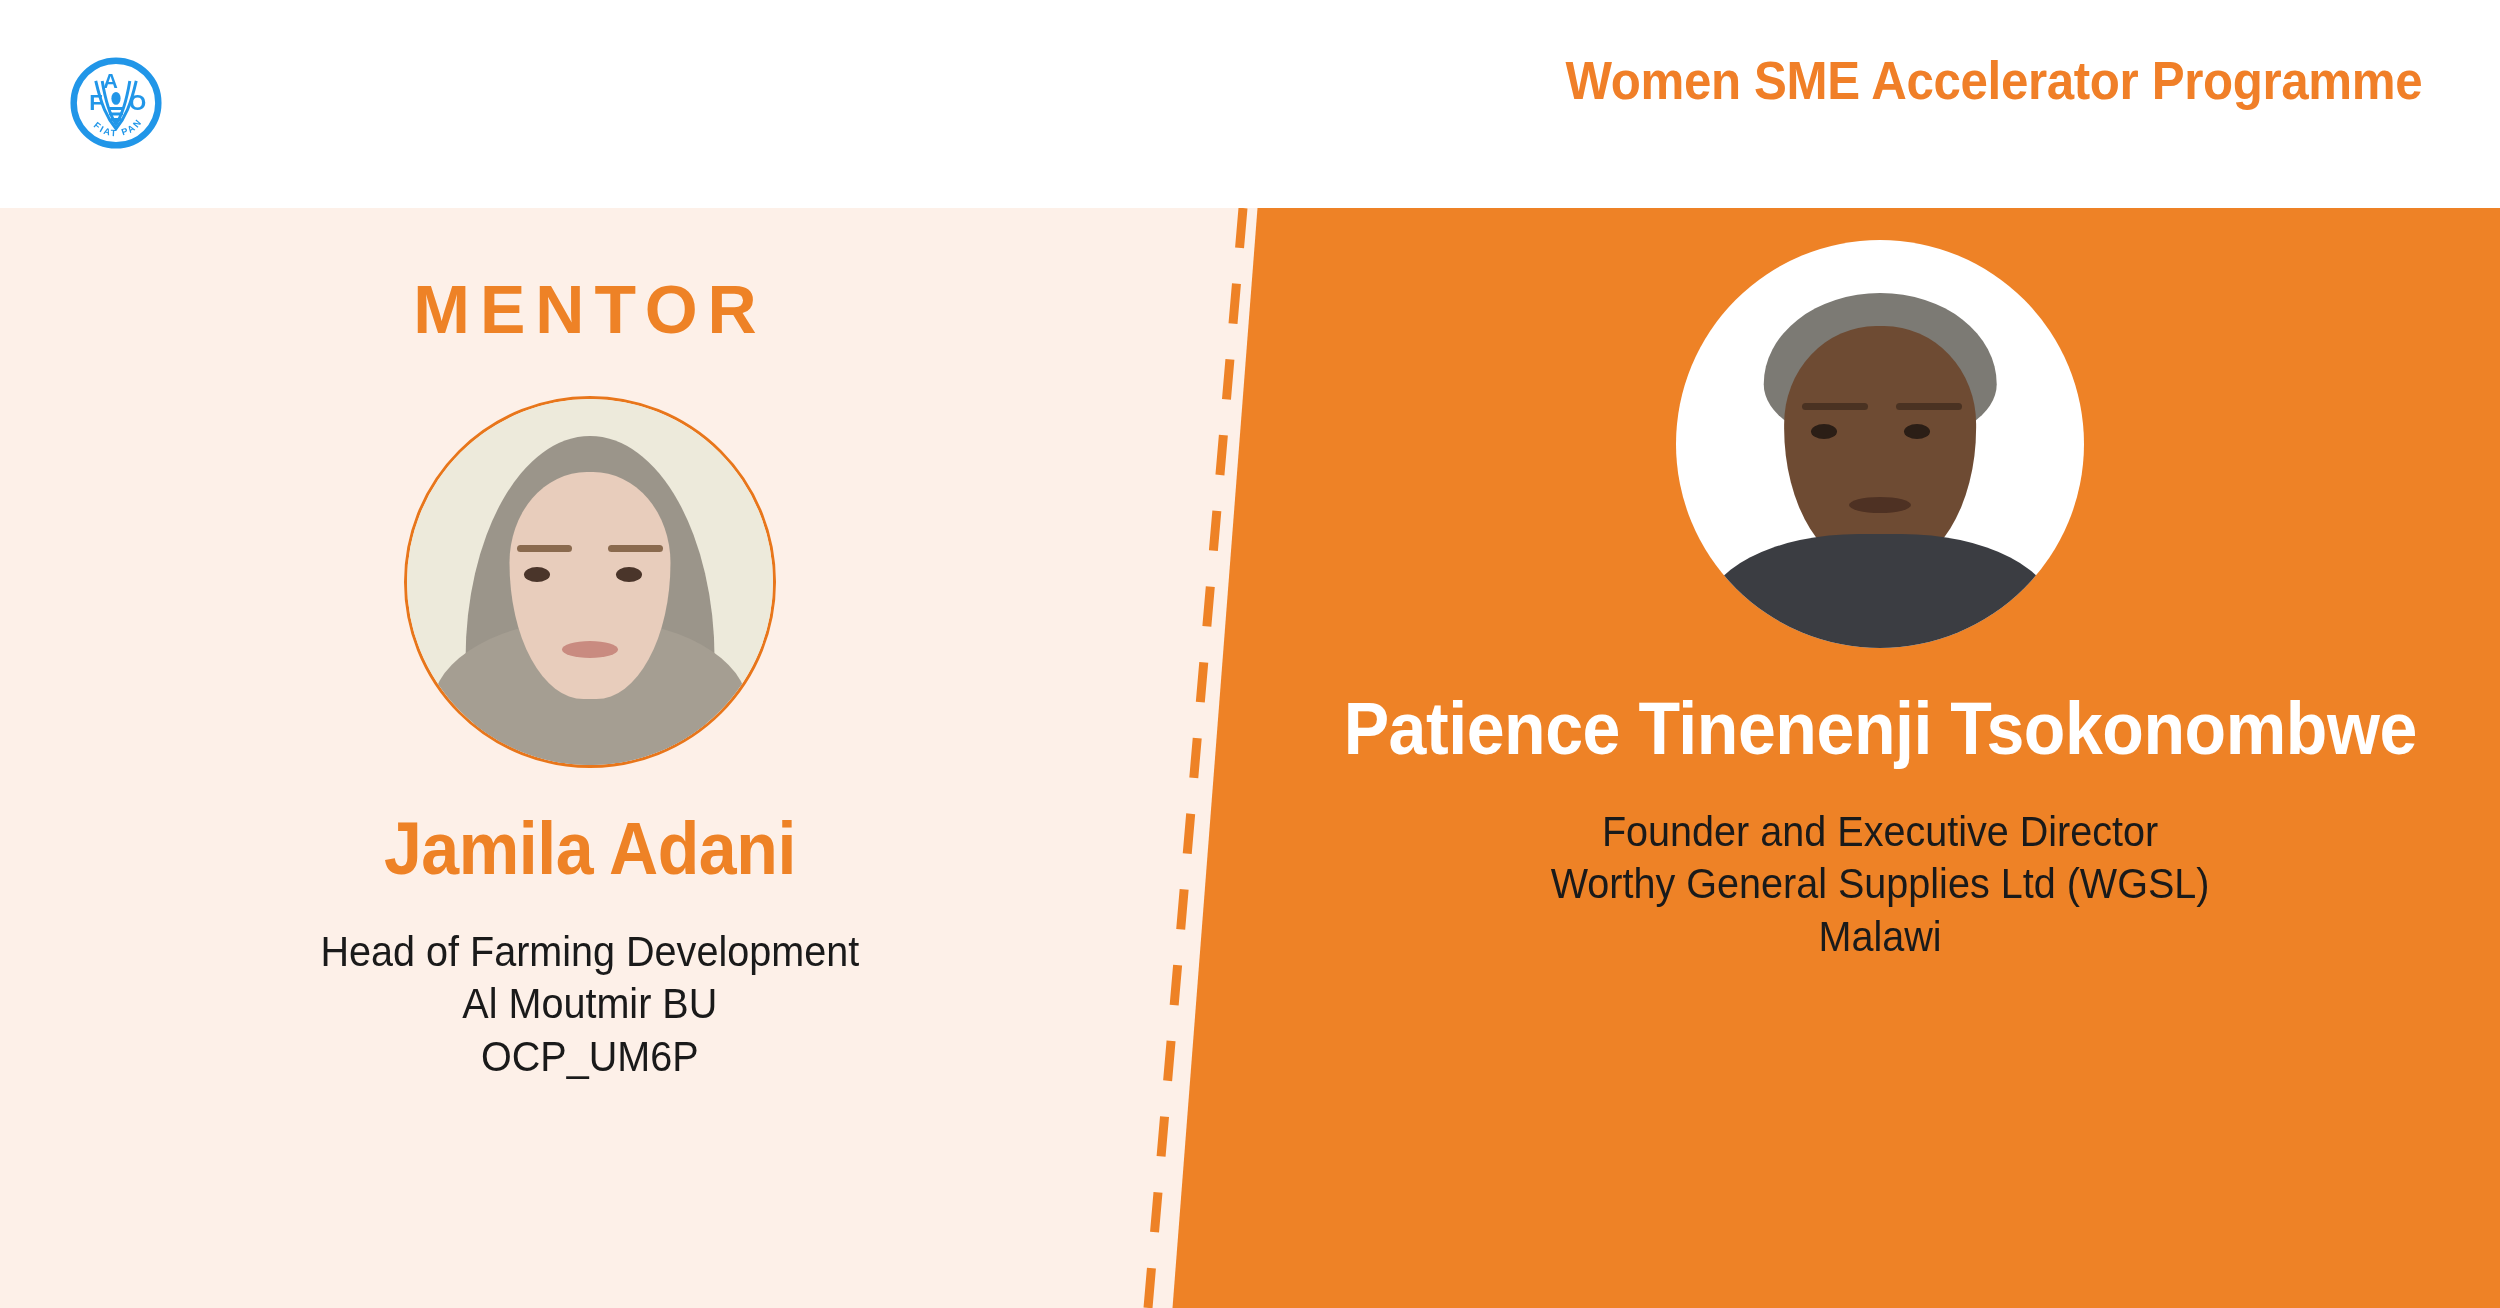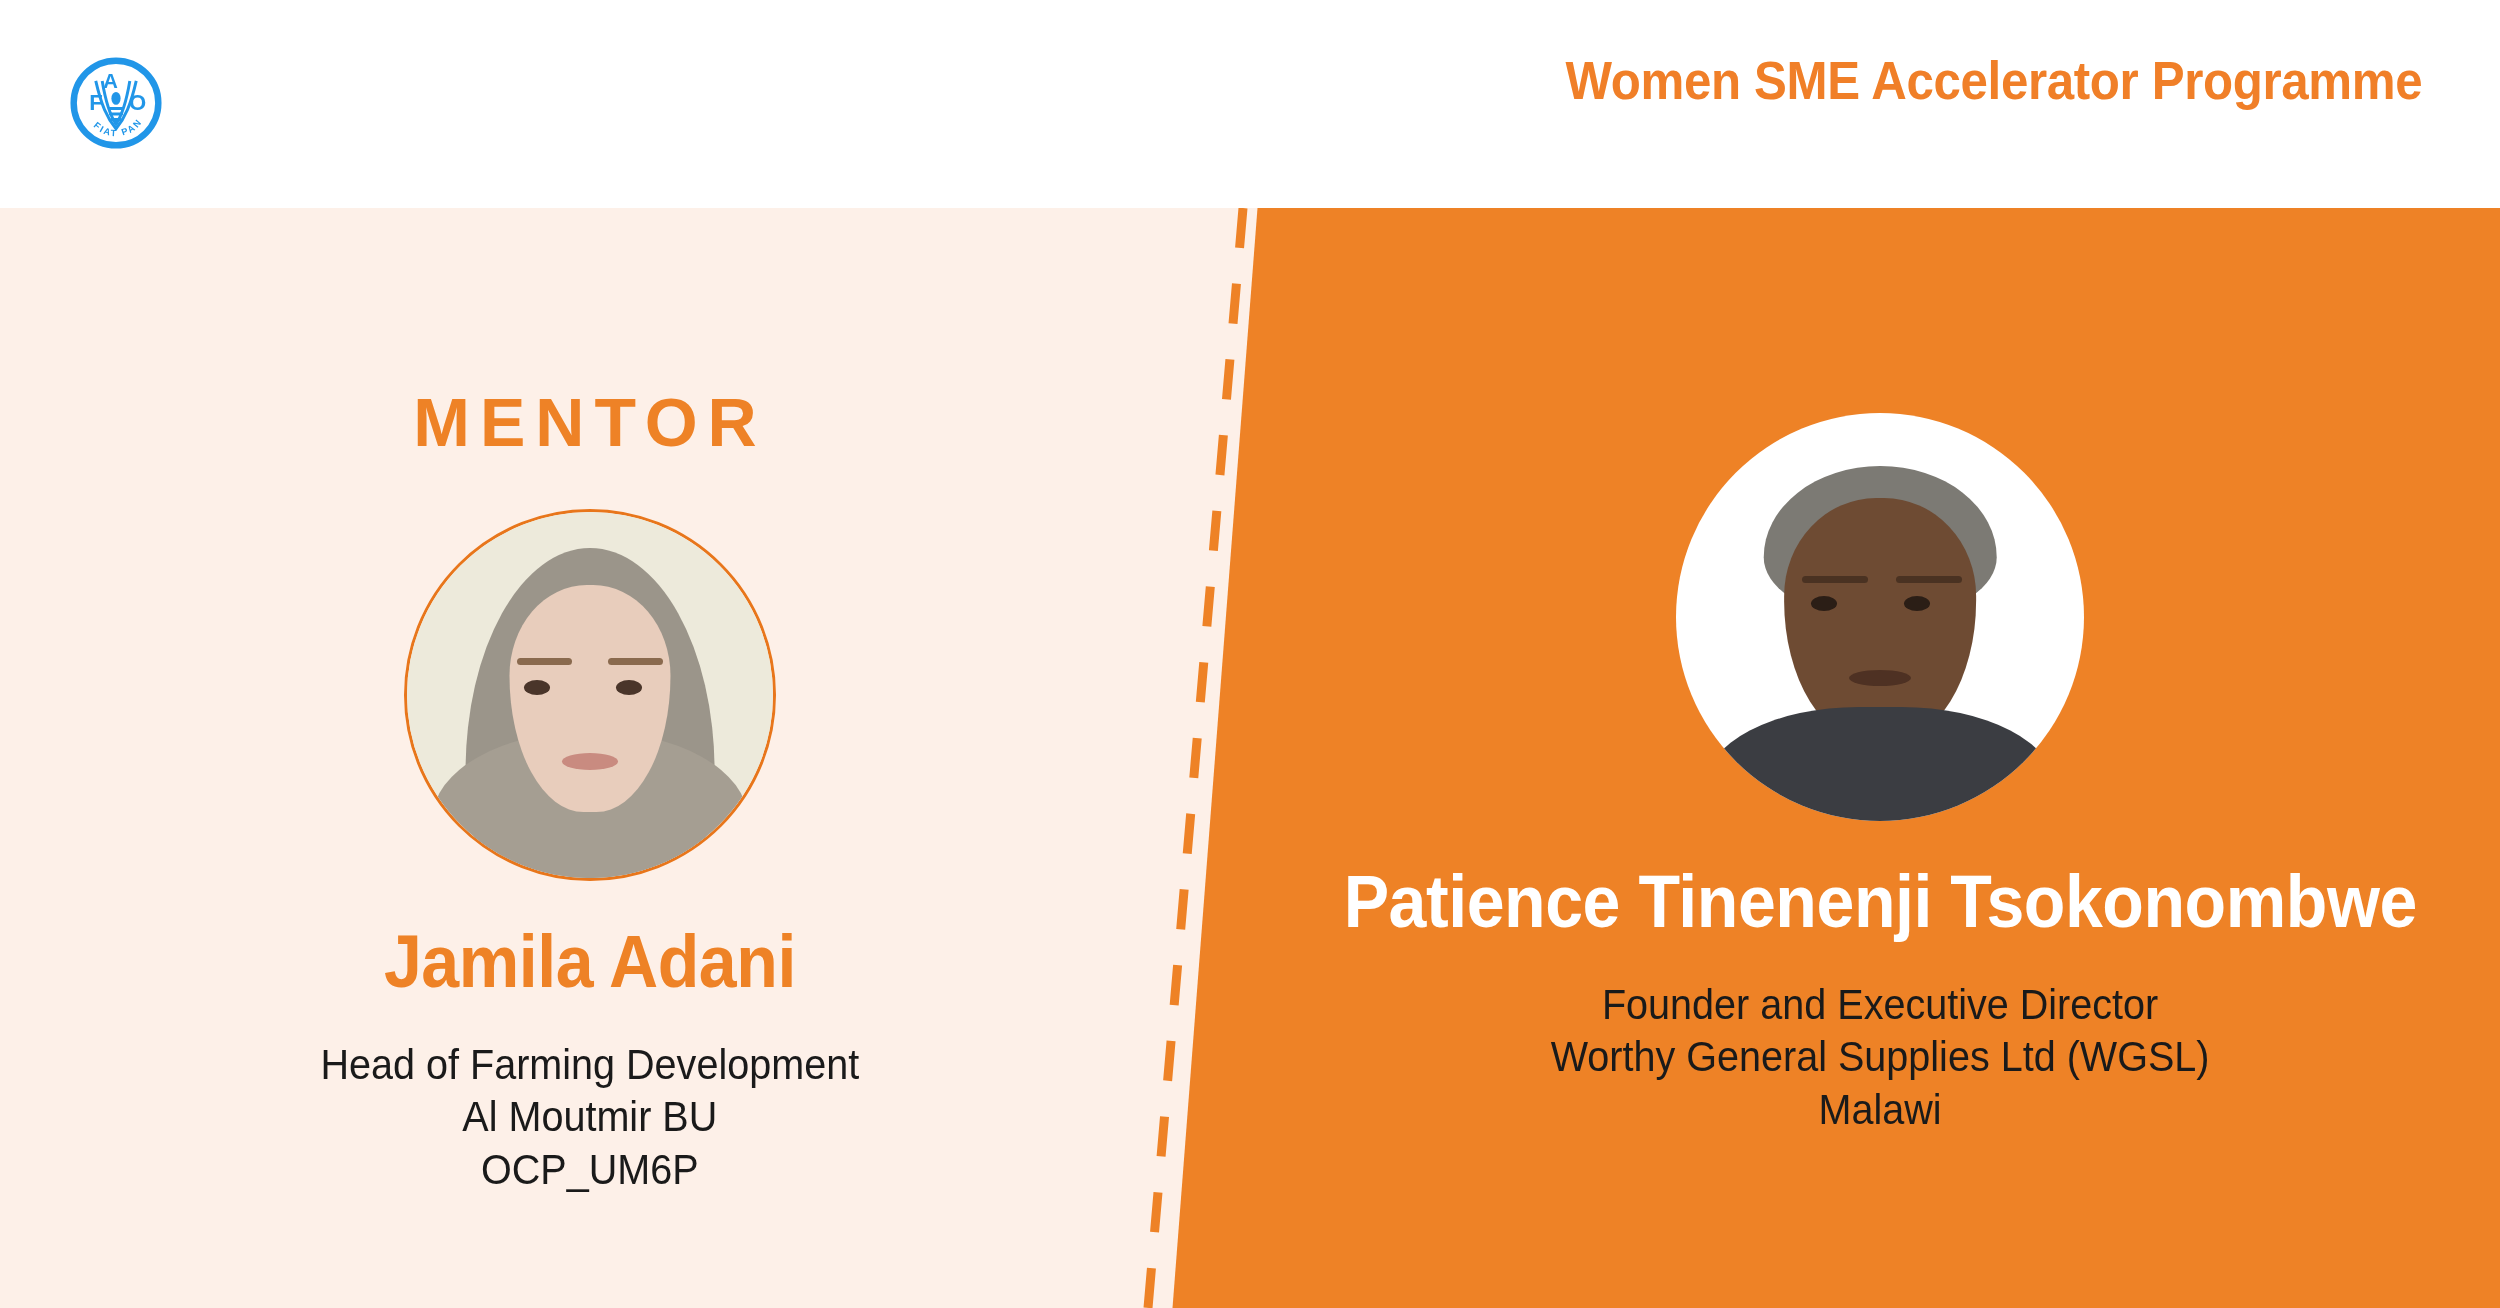--- a/index.html
+++ b/index.html
@@ -140,21 +140,20 @@
 
   
   .col {
     position: absolute;
     top: 208px;
     height: 1100px;
     z-index: 4;
     display: flex;
     flex-direction: column;
     align-items: center;
-    justify-content: center;
   }
   .col-left  { left: 0;     width: 1180px; }
   .col-right { left: 1260px; width: 1240px; }
 
   .role-label {
     font-weight: 700;
     font-size: 68px;
     letter-spacing: 10px;
     margin-top: 62px;
     text-transform: uppercase;

